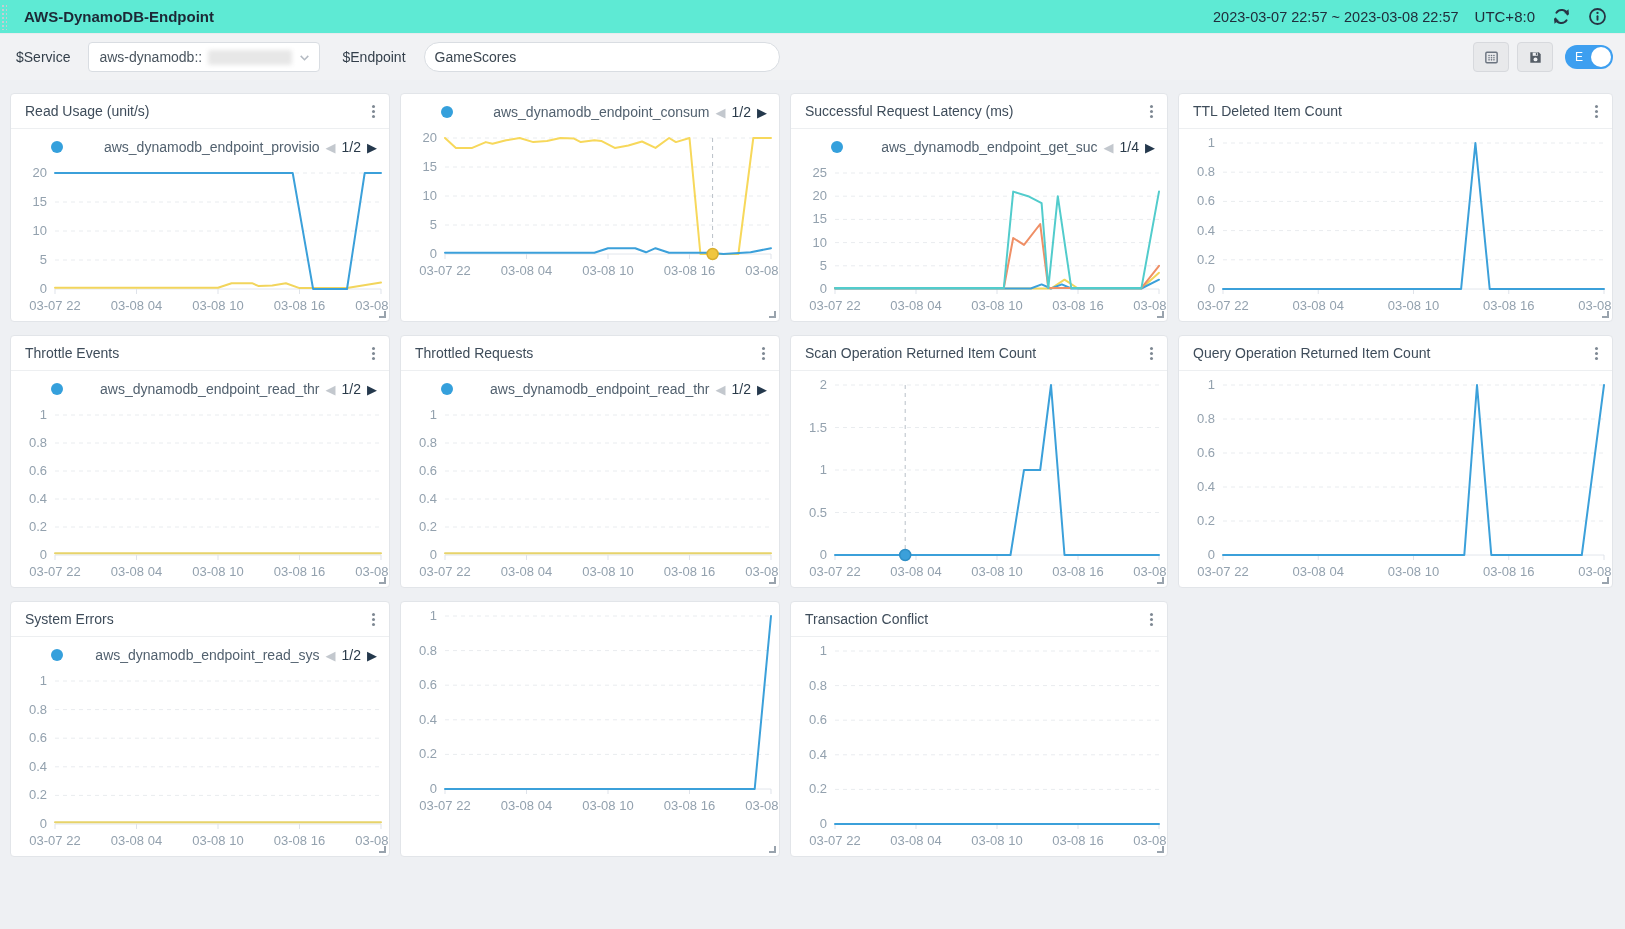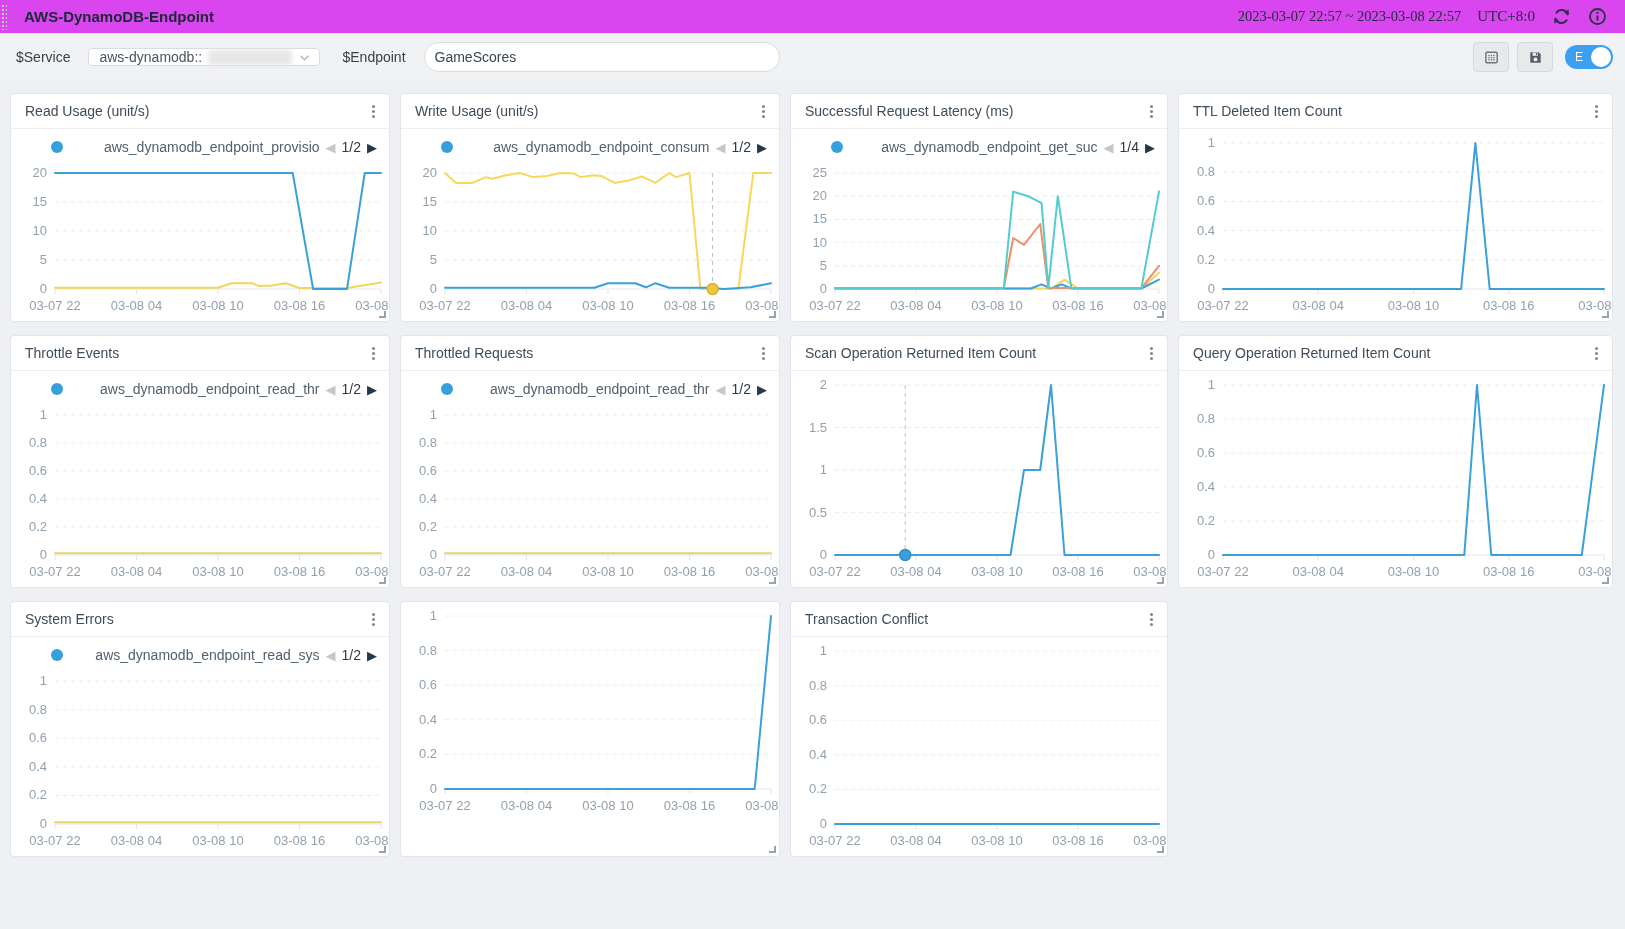--- a/index.html
+++ b/index.html
@@ -3,41 +3,41 @@
 <meta charset="utf-8">
 <style>
   * { box-sizing: border-box; margin: 0; padding: 0; }
   html,body { width:1625px; height:929px; }
   body {
     font-family: "Liberation Sans", sans-serif;
     background:#eef0f3; color:#2f3b47; overflow:hidden;
   }
   
   .titlebar {
-    height:34px; background:#d946ef; border-bottom:1px solid #e9ebee;
+    height:34px; background:#5eead4; border-bottom:1px solid #e9ebee;
     display:flex; align-items:center; padding:0 18px 0 16px; position:relative;
   }
   .edge-handle {
     position:absolute; left:1px; top:4px; width:6px; height:26px;
     background-image:radial-gradient(#c6ccd2 1px, transparent 1.2px);
     background-size:4px 4px; cursor:pointer;
   }
   .titlebar .title { font-size:15px; font-weight:600; color:#1c2836; margin-left:8px; }
-  .titlebar .right { margin-left:auto; display:flex; align-items:center; gap:16px;font-family:Liberation Serif, serif; }
+  .titlebar .right { margin-left:auto; display:flex; align-items:center; gap:16px; }
   .time-range { font-size:14.5px; color:#202e3c; }
   .tz { font-size:15px; color:#202e3c; }
   .icon-btn { width:20px; height:20px; display:flex; align-items:center; justify-content:center; cursor:pointer; }
   
   .toolbar {
     height:46px; background:#f1f2f4; display:flex; align-items:center;
     padding:0 12px; gap:18px;
   }
   .var-label { font-size:14px; color:#333f4a; margin-left:4px; }
   .select {
-    width:232px; height:18px; background:#fff; border:1px solid #d9dde2; border-radius:4px;
+    width:232px; height:30px; background:#fff; border:1px solid #d9dde2; border-radius:4px;
     display:flex; align-items:center; padding:0 8px 0 10px; cursor:pointer;
   }
   .select .val { font-size:14px; color:#49545e; white-space:nowrap; }
   .redacted { flex:1; height:15px; margin:0 6px; background:#e7e7e7; border-radius:2px; filter:blur(2px); }
   .text-input {
     width:356px; height:30px; background:#fff; border:1px solid #d9dde2; border-radius:15px;
     font-size:14px; color:#3b4650; padding:0 10px; font-family:"Liberation Sans",sans-serif;
   }
   .toolbar .right { margin-left:auto; display:flex; align-items:center; gap:8px; }
   .tool-btn {
@@ -198,28 +198,20 @@
           <text x="370" y="151" text-anchor="middle">03-08 22</text>
         </g>
         <g>
           <polyline points="44.0,128.8 207.0,128.8 220.6,124.2 241.0,124.2 247.8,127.1 261.3,126.5 274.9,124.2 288.5,129.1 336.0,129.1 370.0,123.6" fill="none" stroke="#f2d55c" stroke-width="2" stroke-linejoin="round" stroke-linecap="round"></polyline>
           <polyline points="44.0,14.0 281.7,14.0 302.1,130.0 336.0,130.0 353.7,14.0 370.0,14.0" fill="none" stroke="#3ba0da" stroke-width="2" stroke-linejoin="round" stroke-linecap="round"></polyline>
         </g>
       </svg>
       <span class="resize-h"></span>
     </div>
     <div class="panel">
-      <div class="phead">
-        <span class="ptitle">Write Usage (unit/s)</span>
-        <span class="kebab">
-          <i></i>
-          <i></i>
-          <i></i>
-        </span>
-      </div>
       <div class="legend">
         <span class="ldot" style="background: rgb(53, 160, 220);"></span>
         <span class="llabel">aws_dynamodb_endpoint_consum</span>
         <span class="pager">
           <span class="pg-prev">◀</span>
           <span class="pg-num">1/2</span>
           <span class="pg-next">▶</span>
         </span>
       </div>
       <svg class="chart">

